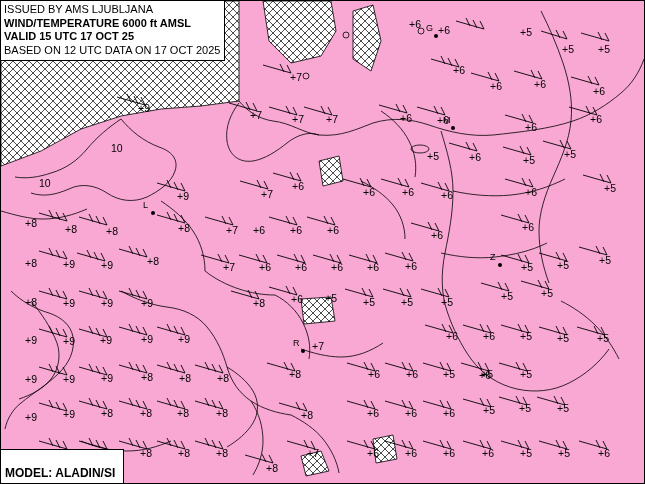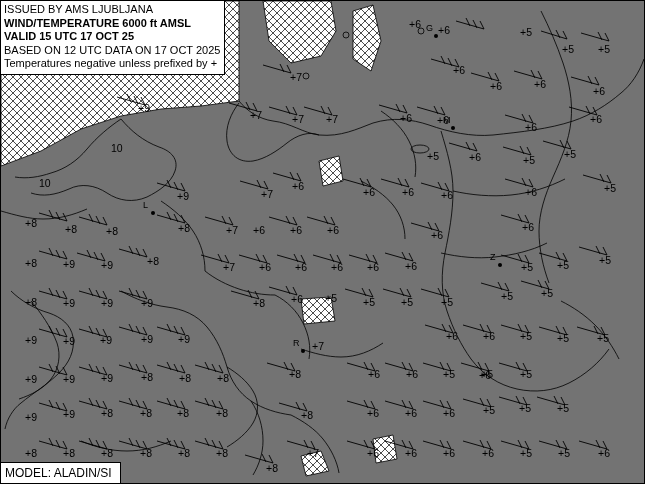--- a/index.html
+++ b/index.html
@@ -4,21 +4,21 @@
 <style>
   html, body {
     margin: 0;
     padding: 0;
     background: #ffffff;
   }
   #chart {
     position: relative;
     width: 645px;
     height: 484px;
-    background: #737373;
+    background: #f9a8d4;
     font-family: "Liberation Sans", sans-serif;
     overflow: hidden;
     border: 1px solid #000000;
     box-sizing: border-box;
   }
   #mapsvg {
     position: absolute;
     left: 0;
     top: 0;
     width: 645px;
@@ -43,22 +43,23 @@
   .header-box div.bold {
     font-weight: bold;
   }
   .footer-box {
     position: absolute;
     left: 0;
     bottom: 0;
     background: #ffffff;
     border-top: 1px solid #000000;
     border-right: 1px solid #000000;
-    padding: 3px 8px 3px 4px;
+    padding: 16px 8px 3px 4px;
     z-index: 40;
+    font-weight: bold;
   }
   .footer-box div {
     font-size: 12px;
     line-height: 14px;
     color: #000000;
     white-space: nowrap;
   }
   .temp {
     position: absolute;
     font-size: 10.5px;
@@ -243,21 +244,20 @@
       <circle cx="345" cy="34" r="3"></circle>
       <ellipse cx="419" cy="148" rx="9" ry="4"></ellipse>
     </g>
   </svg>
 
   <div class="header-box">
     <div>ISSUED BY AMS LJUBLJANA</div>
     <div class="bold">WIND/TEMPERATURE 6000 ft AMSL</div>
     <div class="bold">VALID 15 UTC 17 OCT 25</div>
     <div>BASED ON 12 UTC DATA ON 17 OCT 2025</div>
-    <div>Temperatures negative unless prefixed by +</div>
   </div>
 
   <div class="footer-box">
     <div>MODEL: ALADIN/SI</div>
   </div>
 
   <div id="temps">
       <div class="temp" style="left: 408px; top: 18px;">+6</div>
       <div class="temp" style="left: 437px; top: 24px;">+6</div>
       <div class="temp" style="left: 519px; top: 26px;">+5</div>

